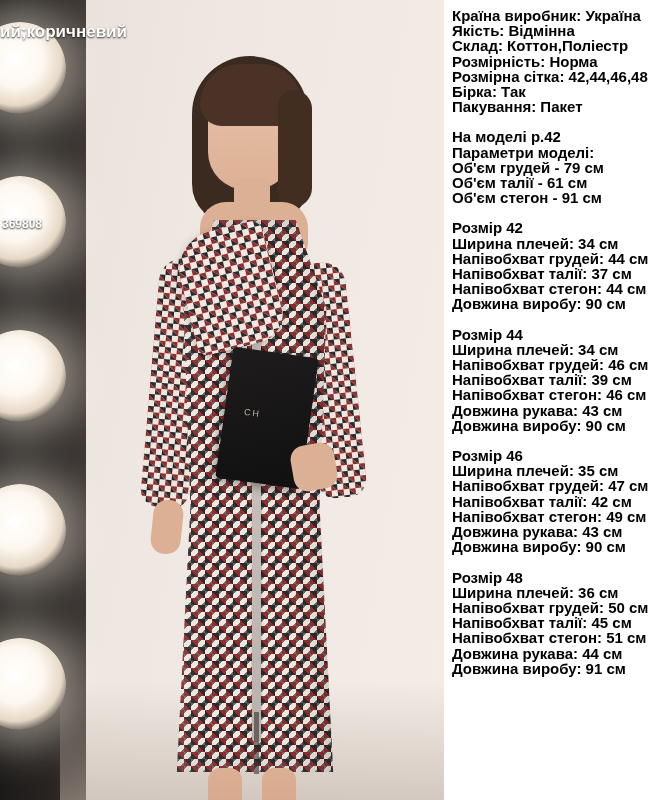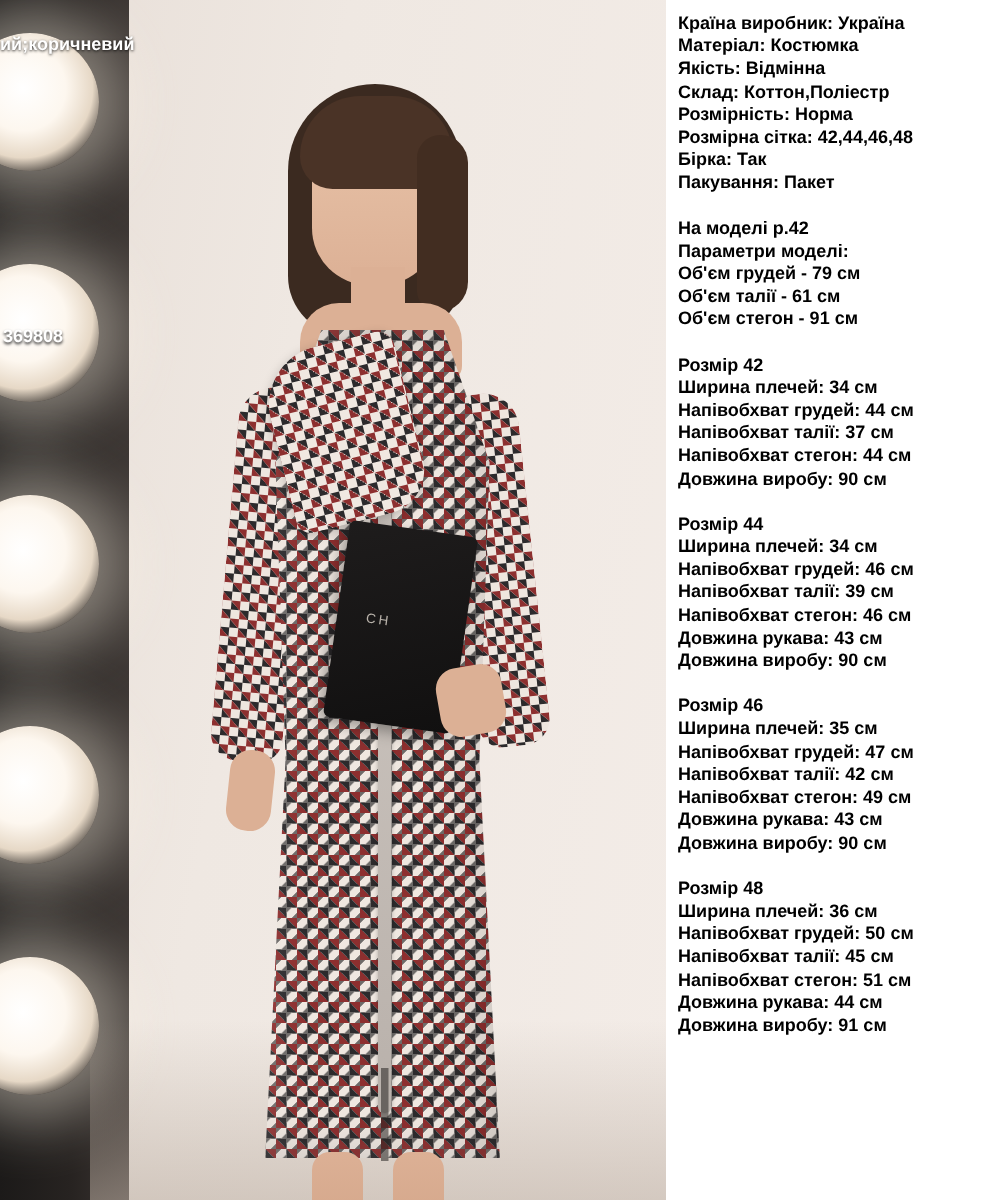--- a/index.html
+++ b/index.html
@@ -272,21 +272,21 @@
     background: linear-gradient(180deg, #dcb095, #cfa184);
     border-radius: 12px;
   }
 
   
   .caption-top {
     position: absolute;
     left: 0;
     top: 22px;
     color: #ffffff;
-    font-size: 12px;
+    font-size: 17px;
     font-weight: bold;
     text-shadow: 0 1px 2px rgba(0,0,0,0.8);
     white-space: nowrap;
   }
   .sku {
     position: absolute;
     left: 2px;
     top: 169px;
     color: #ffffff;
     font-size: 12px;
@@ -299,21 +299,21 @@
   .specs {
     position: absolute;
     left: 444px;
     top: 0;
     width: 224px;
     height: 580px;
     background: #ffffff;
     padding: 8px 6px 0 8px;
     box-sizing: border-box;
     color: #000000;
-    font-size: 12px;
+    font-size: 15px;
     font-weight: bold;
     line-height: 15.2px;
   }
   .spec-line {
     white-space: nowrap;
   }
   .spec-gap {
     height: 15px;
   }
 </style>
@@ -353,21 +353,20 @@
       <div class="leg-r"></div>
     </div>
 
     <div class="caption-top">ий;коричневий</div>
     <div class="sku">369808</div>
   </div>
 
   <div class="specs">
     <div>
       <div class="spec-line">Країна виробник: Україна</div>
-      <div class="spec-line">Матеріал: Костюмка</div>
       <div class="spec-line">Якість: Відмінна</div>
       <div class="spec-line">Склад: Коттон,Поліестр</div>
       <div class="spec-line">Розмірність: Норма</div>
       <div class="spec-line">Розмірна сітка: 42,44,46,48</div>
       <div class="spec-line">Бірка: Так</div>
       <div class="spec-line">Пакування: Пакет</div>
     </div>
     <div class="spec-gap"></div>
     <div>
       <div class="spec-line">На моделі р.42</div>

